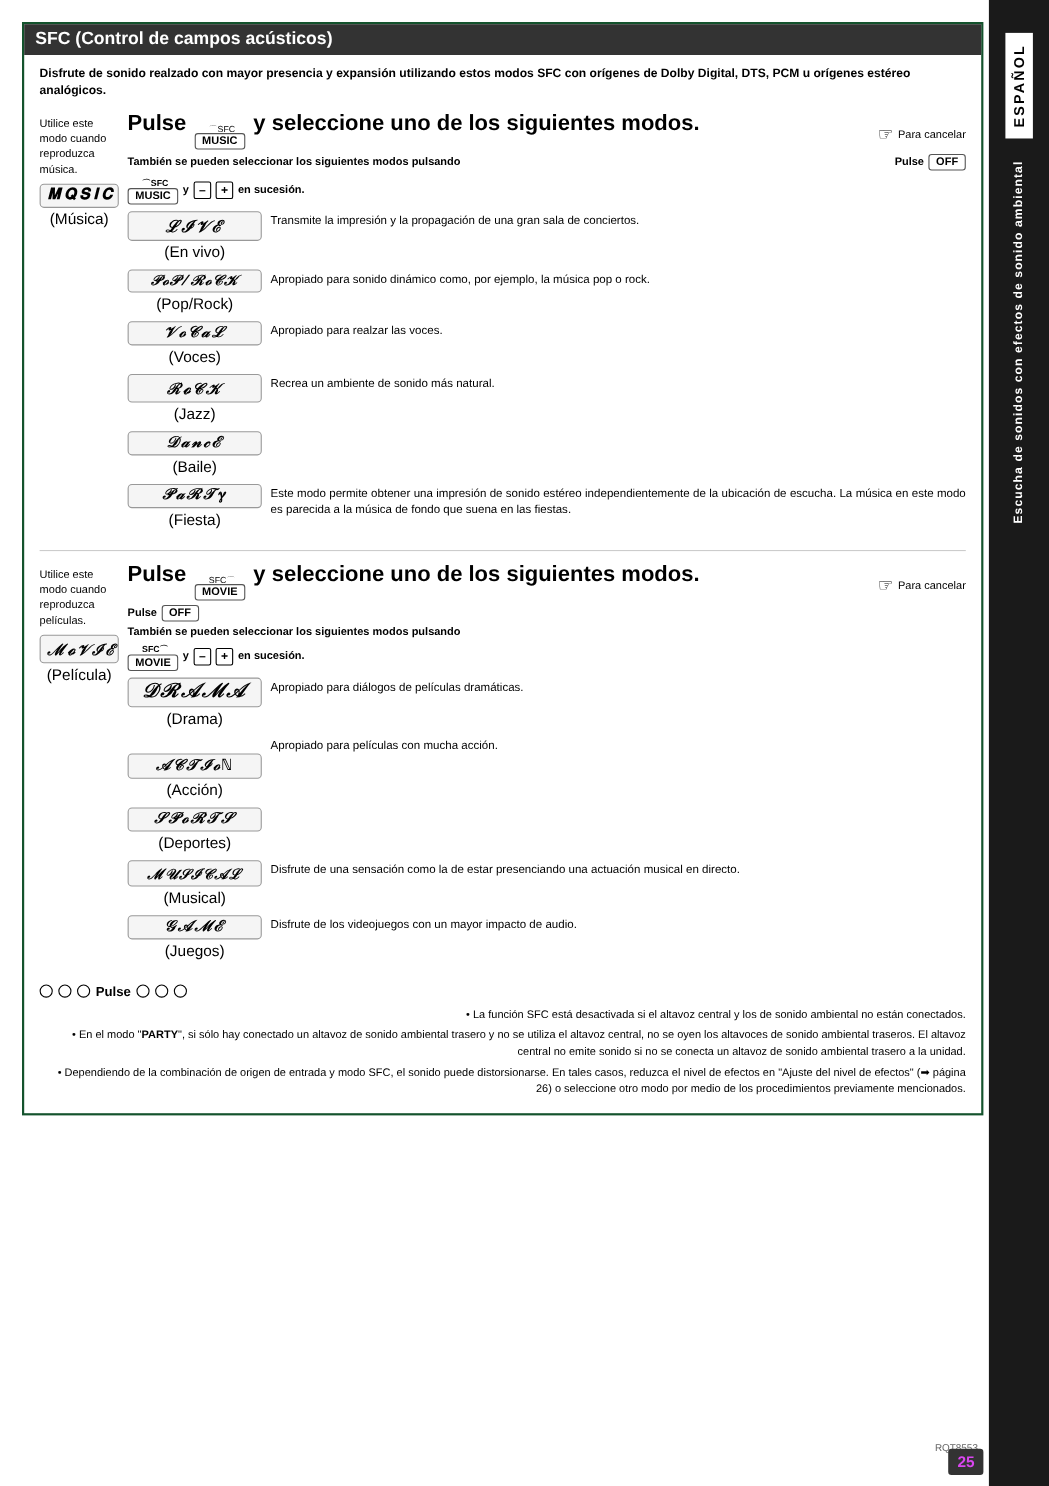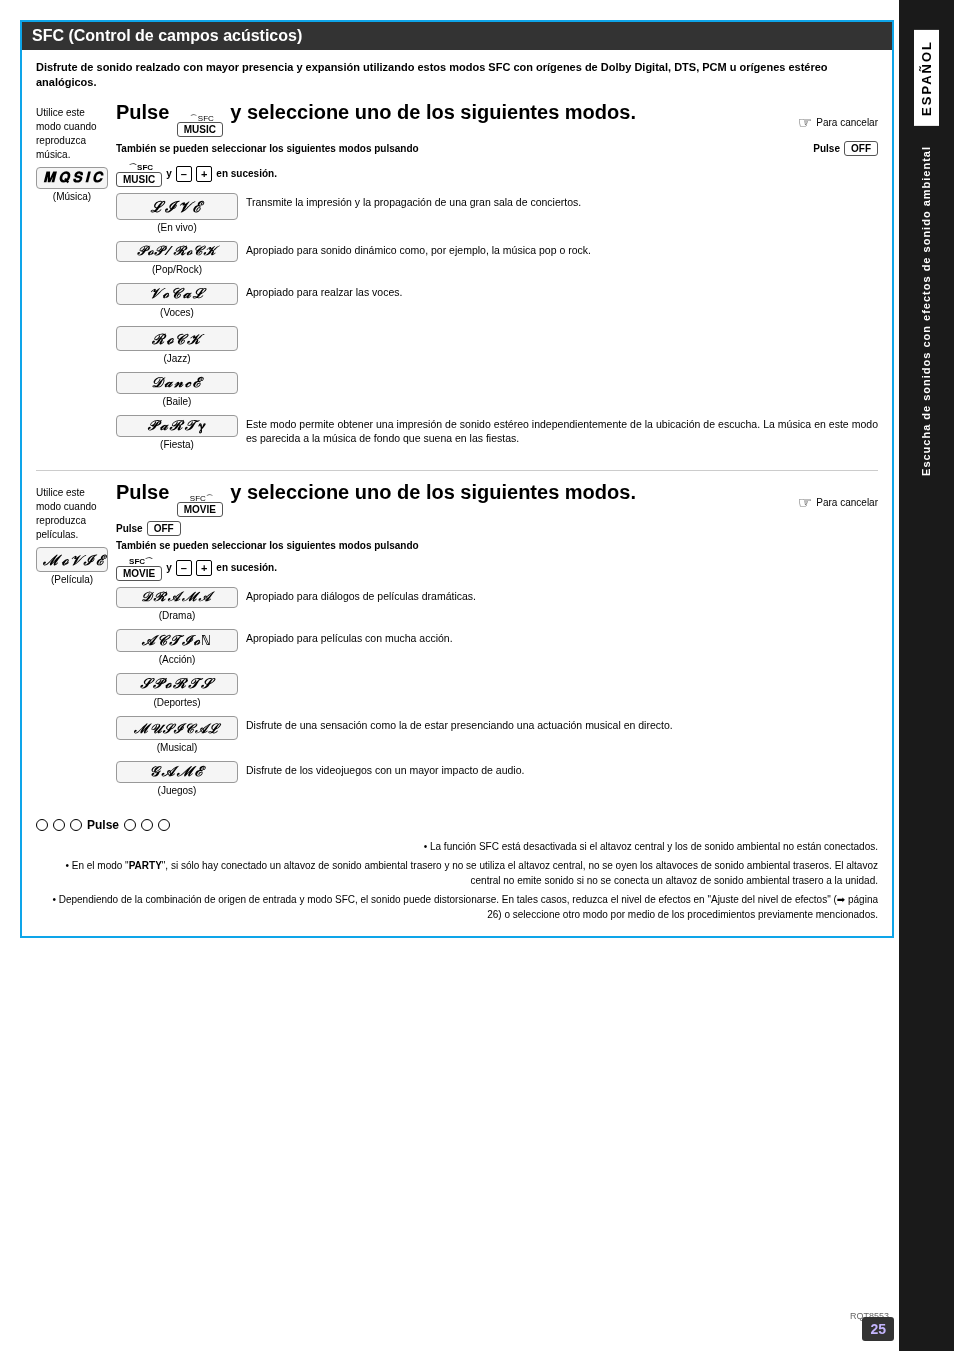--- a/index.html
+++ b/index.html
@@ -58,21 +58,21 @@
       padding: 10px 5px;
       white-space: nowrap;
       letter-spacing: 1px;
       margin-top: 10px;
       text-align: center;
       line-height: 1.4;
     }
 
     
     .main-box {
-      border: 2px solid #0ea5e9;
+      border: 2px solid #14532d;
       padding: 10px 14px;
       margin-bottom: 12px;
     }
 
     .main-title {
       background: #333;
       color: #fff;
       font-size: 16px;
       font-weight: bold;
       padding: 5px 10px;
@@ -120,21 +120,21 @@
       display: block;
       border: 1px solid #999;
       border-radius: 4px;
       padding: 2px 6px;
       background: #f5f5f5;
       text-align: center;
       margin-bottom: 2px;
     }
 
     .mode-name {
-      font-size: 10px;
+      font-size: 14px;
       text-align: center;
       display: block;
     }
 
     .mode-desc {
       font-size: 10.5px;
       line-height: 1.4;
       padding-top: 2px;
       text-align: justify;
     }
@@ -221,21 +221,21 @@
       text-indent: -10px;
       text-align: right;
     }
 
     
     .page-number {
       position: absolute;
       bottom: 10px;
       right: 60px;
       background: #333;
-      color: #c4b5fd;
+      color: #d946ef;
       font-size: 14px;
       font-weight: bold;
       padding: 4px 8px;
       border-radius: 3px;
     }
 
     .rqt-code {
       position: absolute;
       bottom: 30px;
       right: 65px;
@@ -382,20 +382,21 @@
               <span class="mode-name">(Voces)</span>
             </div>
             <div class="mode-desc">Apropiado para realzar las voces.</div>
           </div>
 
           <div class="mode-row">
             <div class="mode-label-col">
               <span class="mode-display" style="font-size:14px; font-style:italic; letter-spacing:2px; font-family:'Courier New', monospace;">ℛℴ𝒞𝒦</span>
               <span class="mode-name">(Jazz)</span>
             </div>
+            <div class="mode-desc">Recrea un ambiente de sonido más natural.</div>
           </div>
 
           <div class="mode-row">
             <div class="mode-label-col">
               <span class="mode-display" style="font-size:14px; font-style:italic; letter-spacing:2px; font-family:'Courier New', monospace;">𝒟𝒶𝓃𝒸ℰ</span>
               <span class="mode-name">(Baile)</span>
             </div>
           </div>
 
           <div class="mode-row">
@@ -458,29 +459,29 @@
           <span>y</span>
           <span class="arrow-btn">–</span>
           <span class="arrow-btn">+</span>
           <span>en sucesión.</span>
         </div>
 
         <div>
 
           <div class="mode-row">
             <div class="mode-label-col">
-              <span class="mode-display" style="font-size:13px; font-style:italic; letter-spacing:2px; font-family:'Courier New', monospace;">𝒟ℛ𝒜ℳ𝒜</span>
+              <span class="mode-display" style="font-size:18px; font-style:italic; letter-spacing:2px; font-family:'Courier New', monospace;">𝒟ℛ𝒜ℳ𝒜</span>
               <span class="mode-name">(Drama)</span>
             </div>
             <div class="mode-desc">Apropiado para diálogos de películas dramáticas.</div>
           </div>
 
           <div class="mode-row">
             <div class="mode-label-col">
-              <span class="mode-display" style="font-size:14px; font-style:italic; letter-spacing:2px; font-family:'Courier New', monospace;">𝒜𝒞𝒯ℐℴℕ</span>
+              <span class="mode-display" style="font-size:14px; font-style:italic; letter-spacing:2px; font-family:'Courier New', monospace;margin-top:16px;">𝒜𝒞𝒯ℐℴℕ</span>
               <span class="mode-name">(Acción)</span>
             </div>
             <div class="mode-desc">Apropiado para películas con mucha acción.</div>
           </div>
 
           <div class="mode-row">
             <div class="mode-label-col">
               <span class="mode-display" style="font-size:14px; font-style:italic; letter-spacing:2px; font-family:'Courier New', monospace;">𝒮𝒫ℴℛ𝒯𝒮</span>
               <span class="mode-name">(Deportes)</span>
             </div>

